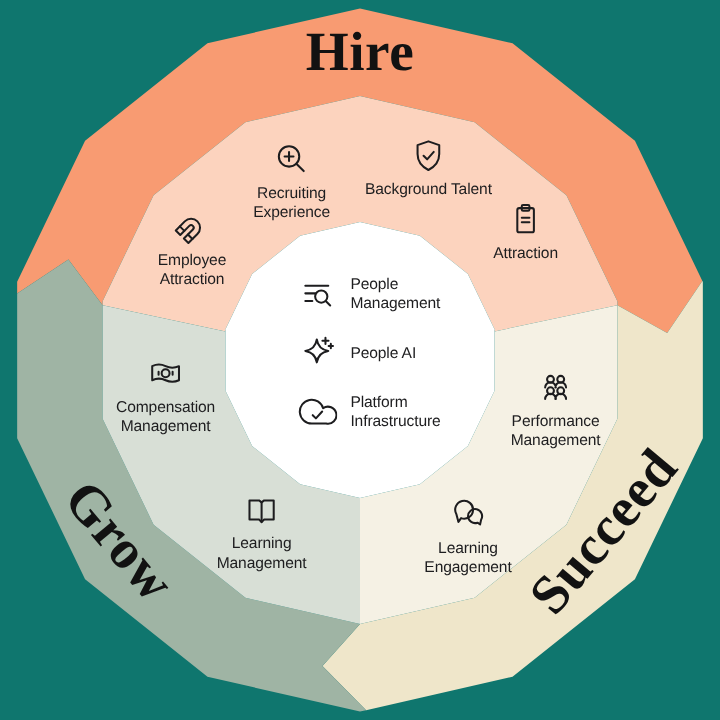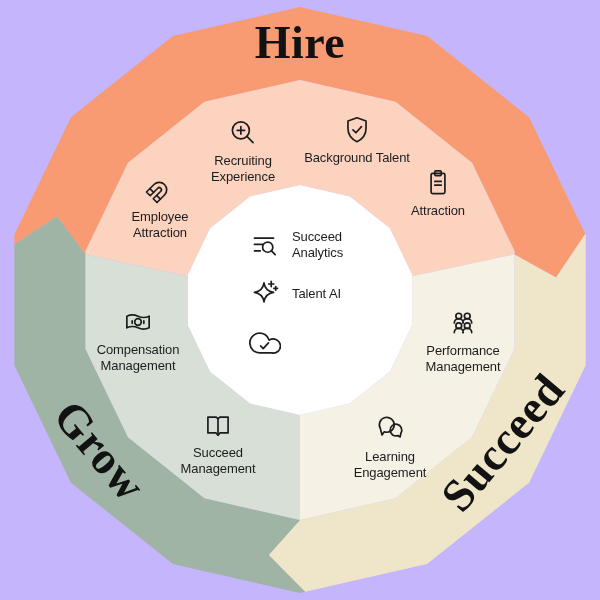--- a/index.html
+++ b/index.html
@@ -1,18 +1,18 @@
 <!DOCTYPE html>
 <html><head>
 <meta charset="utf-8">
 <style>
   html,body{margin:0;padding:0;background:#ffffff;}
   .stage{
     position:relative;width:600px;height:600px;overflow:hidden;
-    font-family:"Liberation Sans", sans-serif;color:#1d1d1f;background:#c4b5fd;
+    font-family:"Liberation Sans", sans-serif;color:#1d1d1f;background:#0f766e;
   }
   .stage svg.wheel{position:absolute;left:0;top:0;}
   .item{
     position:absolute;display:flex;flex-direction:column;align-items:center;
     text-align:center;width:110px;
   }
   .item .icon{flex:0 0 auto;}
   .item-label{
     margin-top:3px;font-size:13px;font-weight:500;line-height:1.22;
     letter-spacing:-0.1px;color:#1d1d1f;
@@ -104,54 +104,55 @@
   </div>
 
   <div class="item" style="left:335px;top:412px">
     <svg class="icon" width="34" height="34" viewBox="0 0 32 32">
       <path d="M26.3 19.8 A5.5 5.5 0 1 0 23.4 22.2 L25.5 23.5 Z"></path>
       <path d="M6.9 15.5 A7 7 0 1 1 10.6 18.6 L8.5 21.6 Z"></path>
     </svg>
     <div class="item-label">Learning Engagement</div>
   </div>
 
-  <div class="item" style="left:83px;top:305px">
+  <div class="item" style="left:83px;top:294px">
     <svg class="icon" width="34" height="34" viewBox="0 0 32 32">
       <path d="M5.5 10.5 Q10.75 8 16 10.5 T26.5 10.5 V21.5 Q21.25 24 16 21.5 T5.5 21.5 Z"></path>
       <circle cx="16" cy="16" r="3.1"></circle>
       <path d="M10.5 14.8 v2.4 M21.5 14.8 v2.4"></path>
     </svg>
     <div class="item-label">Compensation Management</div>
   </div>
 
   <div class="item" style="left:163px;top:408px">
     <svg class="icon" width="34" height="34" viewBox="0 0 32 32">
       <path d="M6.5 8.5 H14 L16 10 L18 8.5 H25.5 V23.5 H18 L16 25.5 L14 23.5 H6.5 Z"></path>
       <path d="M16 10 V25.5"></path>
     </svg>
-    <div class="item-label">Succeed Management</div>
+    <div class="item-label">Learning Management</div>
   </div>
 
   <div class="center-row" style="top:228px">
     <svg class="icon" width="34" height="34" viewBox="0 0 32 32">
       <path d="M7 9.5 H25 M7 15.5 H15 M7 21.5 H12.5"></path>
       <circle cx="19.5" cy="18" r="4.8"></circle>
       <path d="M23 21.5 L26.5 25"></path>
     </svg>
-    <div class="center-label">Succeed Analytics</div>
+    <div class="center-label">People Management</div>
   </div>
 
   <div class="center-row" style="top:277px">
     <svg class="icon" width="34" height="34" viewBox="0 0 32 32">
       <path d="M16 5.5 C15.2 10.8 12.3 13.7 7 14.5 C12.3 15.3 15.2 18.2 16 23.5 C16.8 18.2 19.7 15.3 25 14.5 C19.7 13.7 16.8 10.8 16 5.5 Z"></path>
       <path d="M22.8 4.2 V9 M20.4 6.6 H25.2 M27 9 V12.4 M25.3 10.7 H28.7"></path>
     </svg>
-    <div class="center-label">Talent AI</div>
+    <div class="center-label">People AI</div>
   </div>
 
   <div class="center-row" style="top:326px">
     <svg class="icon" width="34" height="34" viewBox="0 0 32 32">
       <path d="M23.33 25.33 H12 a9.33 9.33 0 1 1 8.95 -12 a6.67 6.67 0 1 1 2.38 12 Z"></path>
       <path d="M12.8 18.8 L15.3 21.3 L20.2 15.9"></path>
     </svg>
+    <div class="center-label">Platform Infrastructure</div>
   </div>
 
 </div>
 
 </body></html>

